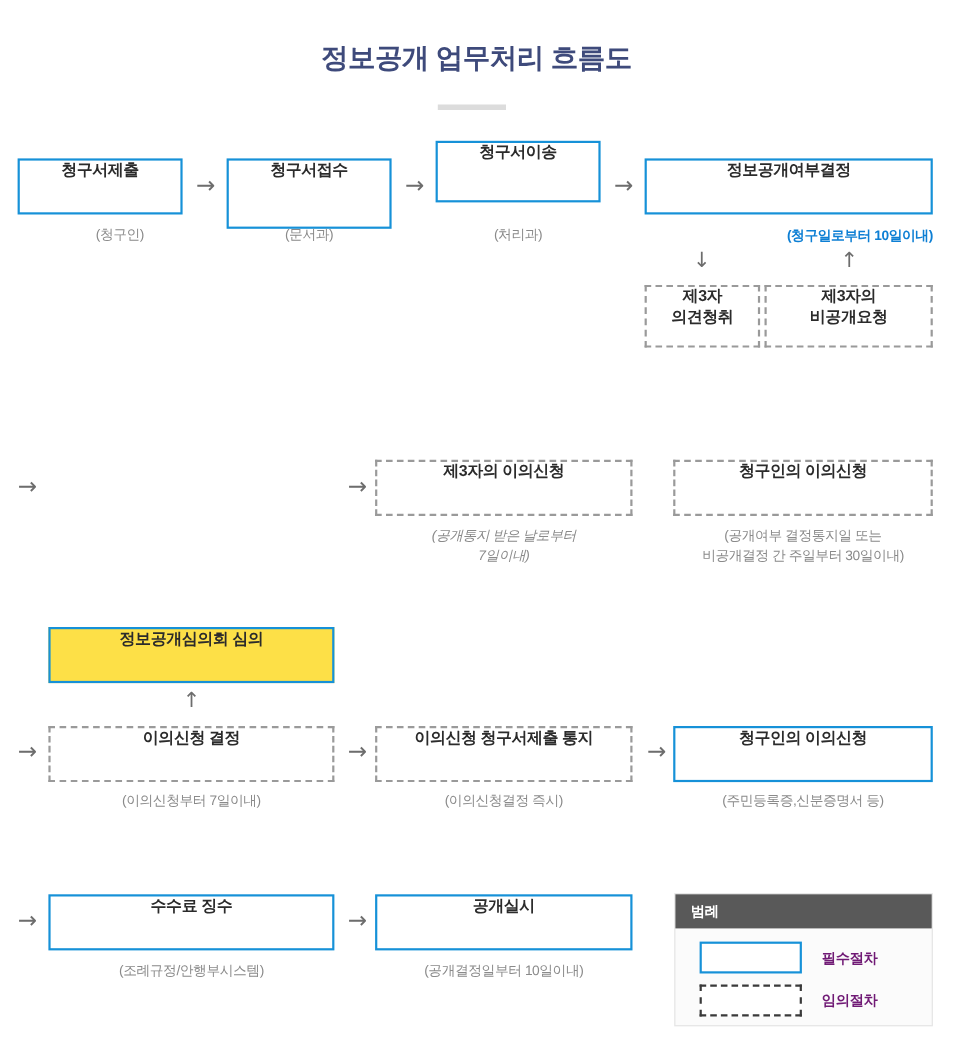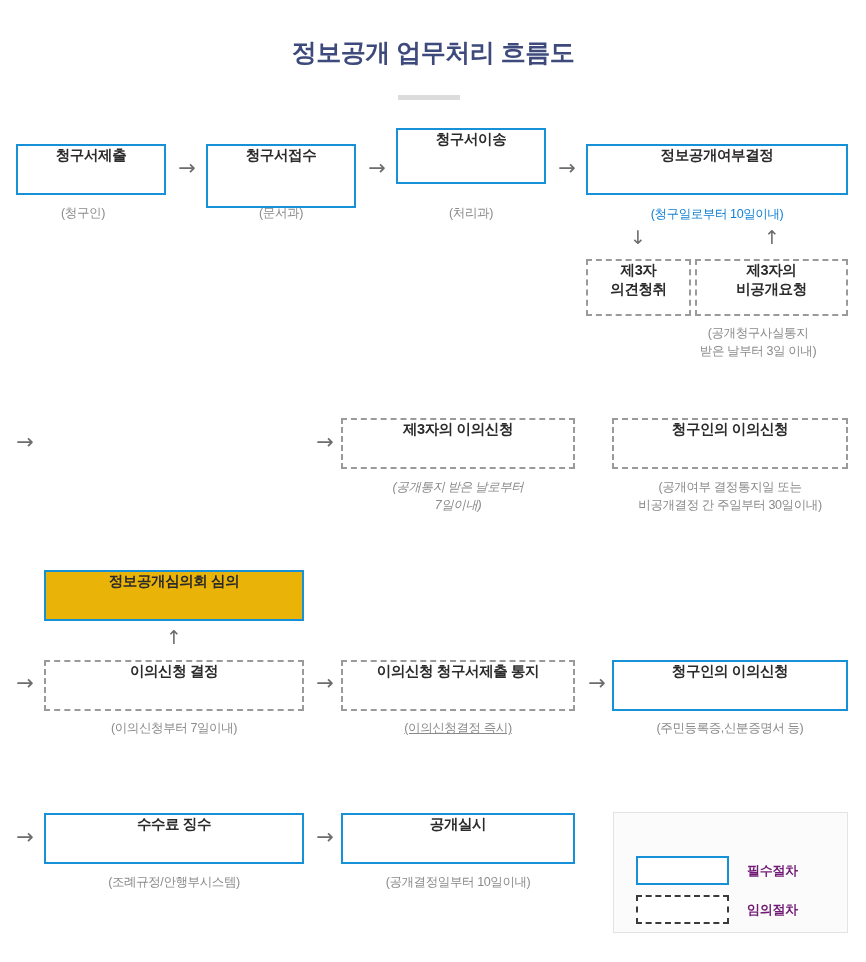--- a/index.html
+++ b/index.html
@@ -54,35 +54,36 @@
     line-height: 1.32;
     background: #ffffff;
   }
   .node.solid {
     border: 2px solid #1691d8;
   }
   .node.dashed {
     border: 2px dashed #9a9a9a;
   }
   .node.fill {
-    background: #eab308;
+    background: #fde047;
   }
 
   
   .caption {
     text-align: center;
     font-size: 12.5px;
     color: #8a8a8a;
     line-height: 1.45;
     letter-spacing: -0.4px;
   }
   .caption.accent {
     color: #0d7fd4;
-    font-weight: normal;
+    font-weight: bold;
     font-size: 12.5px;
+    text-align: right;
   }
 
   
   .arrow {
     color: #6d6d6d;
     font-size: 21px;
     line-height: 1;
     text-align: center;
     font-family: "DejaVu Sans", sans-serif;
   }
@@ -138,21 +139,21 @@
 <body>
 
 <div id="canvas">
 
   <div class="abs page-title">정보공개 업무처리 흐름도</div>
   <div class="abs title-rule"></div>
 
   <div class="abs node solid" style="left:16px; top:144px; width:150px; height:51px;">
     <span>청구서제출</span>
   </div>
-  <div class="abs caption" style="left:8px; top:204px; width:150px;">(청구인)</div>
+  <div class="abs caption" style="left:34px; top:204px; width:150px;">(청구인)</div>
 
   <div class="abs arrow" style="left:168px; top:158px; width:38px;">→</div>
 
   <div class="abs node solid" style="left:206px; top:144px; width:150px; height:64px;">
     <span>청구서접수</span>
   </div>
   <div class="abs caption" style="left:206px; top:204px; width:150px;">(문서과)</div>
 
   <div class="abs arrow" style="left:358px; top:158px; width:38px;">→</div>
 
@@ -177,24 +178,20 @@
       <span>의견청취</span>
     </span>
   </div>
 
   <div class="abs node dashed" style="left:695px; top:259px; width:153px; height:57px;">
     <span>
       <span>제3자의</span><br>
       <span>비공개요청</span>
     </span>
   </div>
-  <div class="abs caption" style="left:668px; top:324px; width:180px;">
-    <span>(공개청구사실통지</span><br>
-    <span>받은 날부터 3일 이내)</span>
-  </div>
 
   <div class="abs arrow" style="left:6px; top:432px; width:38px;">→</div>
 
 
   <div class="abs arrow" style="left:306px; top:432px; width:38px;">→</div>
 
   <div class="abs node dashed" style="left:341px; top:418px; width:234px; height:51px;">
     <span>제3자의 이의신청</span>
   </div>
   <div class="abs caption" style="left:341px; top:478px; width:234px;font-style:italic;">
@@ -222,21 +219,21 @@
   <div class="abs node dashed" style="left:44px; top:660px; width:260px; height:51px;">
     <span>이의신청 결정</span>
   </div>
   <div class="abs caption" style="left:44px; top:719px; width:260px;">(이의신청부터 7일이내)</div>
 
   <div class="abs arrow" style="left:306px; top:673px; width:38px;">→</div>
 
   <div class="abs node dashed" style="left:341px; top:660px; width:234px; height:51px;">
     <span>이의신청 청구서제출 통지</span>
   </div>
-  <div class="abs caption" style="left:341px; top:719px; width:234px;text-decoration:underline;">(이의신청결정 즉시)</div>
+  <div class="abs caption" style="left:341px; top:719px; width:234px;">(이의신청결정 즉시)</div>
 
   <div class="abs arrow" style="left:578px; top:673px; width:38px;">→</div>
 
   <div class="abs node solid" style="left:612px; top:660px; width:236px; height:51px;">
     <span>청구인의 이의신청</span>
   </div>
   <div class="abs caption" style="left:612px; top:719px; width:236px;">(주민등록증,신분증명서 등)</div>
 
   <div class="abs arrow" style="left:6px; top:827px; width:38px;">→</div>
 
@@ -246,20 +243,21 @@
   <div class="abs caption" style="left:44px; top:873px; width:260px;">(조례규정/안행부시스템)</div>
 
   <div class="abs arrow" style="left:306px; top:827px; width:38px;">→</div>
 
   <div class="abs node solid" style="left:341px; top:813px; width:234px; height:51px;">
     <span>공개실시</span>
   </div>
   <div class="abs caption" style="left:341px; top:873px; width:234px;">(공개결정일부터 10일이내)</div>
 
   <div class="abs legend-wrap">
+    <div class="legend-header">범례</div>
 
     <div class="legend-row" style="top:43px;">
       <div class="legend-swatch solid"></div>
       <div class="legend-label">필수절차</div>
     </div>
 
     <div class="legend-row" style="top:82px;">
       <div class="legend-swatch dashed"></div>
       <div class="legend-label">임의절차</div>
     </div>

